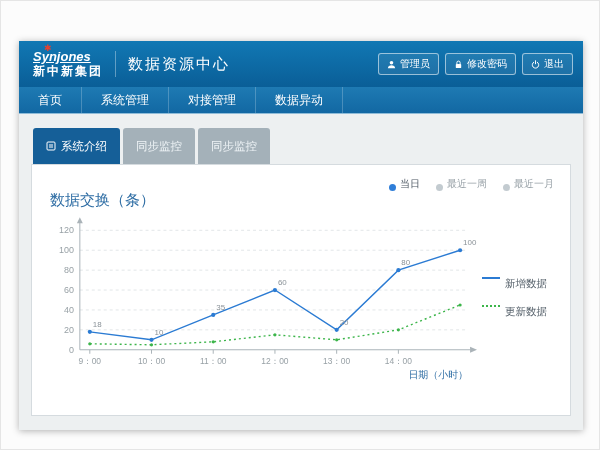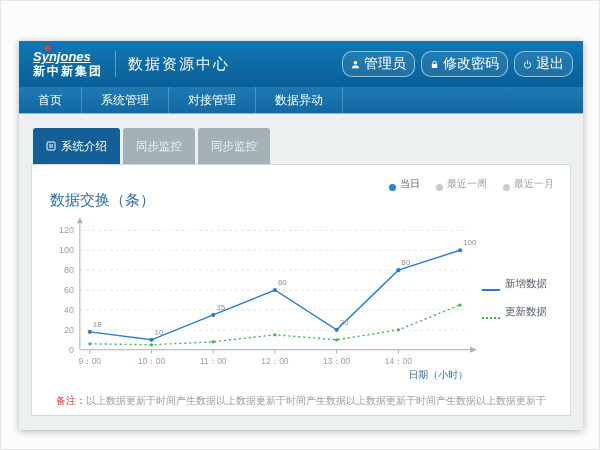--- a/index.html
+++ b/index.html
@@ -9,21 +9,21 @@
 
   
   .hdr { height:46px; background:linear-gradient(#1178b4,#0a5e97); display:flex; align-items:center; padding:0 10px; }
   .logo { position:relative; line-height:1.1; padding-left:4px; }
   .logo-en { color:#fff; font-size:13px; font-weight:bold; font-style:italic; position:relative;text-decoration:underline; }
   .star { position:absolute; top:-6px; left:11px; color:#e8412e; font-size:9px; font-style:normal; }
   .logo-cn { color:#fff; font-size:12px; font-weight:bold; letter-spacing:2px; }
   .hdr-divider { width:1px; height:26px; background:rgba(255,255,255,.35); margin:0 12px; }
   .app-title { color:#fff; font-size:15px; letter-spacing:2px; }
   .hdr-right { margin-left:auto; display:flex; gap:6px; }
-  .hbtn { display:flex; align-items:center; gap:4px; background:rgba(255,255,255,.08); border:1px solid rgba(255,255,255,.55); color:#fff; font-size:14px; padding:3px 8px; border-radius:10px; cursor:pointer; font-family:Liberation Serif, serif; }
+  .hbtn { display:flex; align-items:center; gap:4px; background:rgba(255,255,255,.08); border:1px solid rgba(255,255,255,.55); color:#fff; font-size:10px; padding:3px 8px; border-radius:3px; cursor:pointer; font-family:Liberation Serif, serif; }
   .hbtn svg { display:block; }
 
   
   .nav { height:27px; background:linear-gradient(#1e7ab3,#1268a3); display:flex; border-bottom:1px solid #8fbcd8; }
   .nav-item { color:#fff; font-size:12px; line-height:26px; padding:0 19px; border-right:1px solid rgba(255,255,255,.22); cursor:pointer; }
 
   
   .content { padding:14px 12px 0 12px; height:315px; }
   .tabs { display:flex; gap:3px; padding-left:2px; }
   .tab { height:36px; line-height:24px; padding:0 13px; font-size:11.5px; color:#eef3f6; background:#a4b1b9; border-radius:3px 3px 0 0; cursor:pointer; display:flex; align-items:center; gap:5px; }
@@ -34,21 +34,21 @@
   .filter-legend { position:absolute; top:12px; right:16px; display:flex; gap:16px; font-size:10px; }
   .legend-item { display:flex; align-items:flex-end; gap:4px; color:#9aa3a9; cursor:pointer; }
   .legend-item.active { color:#4a5560; }
   .dot { width:7px; height:7px; border-radius:50%; background:#c3cbd0; }
   .legend-item.active .dot { background:#2f7ed8; }
 
   .ylabel { color:#2e6da4; font-size:15px; margin:16px 0 4px 4px; }
   .chart-row { display:flex; align-items:center; }
   .chart-svg { width:434px; height:168px; flex:none; }
   .series-legend { width:76px; display:flex; flex-direction:column; gap:14px; padding-left:2px; }
-  .series-item { display:flex; align-items:flex-end; gap:5px; font-size:10.5px; color:#55606a; }
+  .series-item { display:flex; align-items:flex-start; gap:5px; font-size:10.5px; color:#55606a; }
   .sline { display:inline-block; width:18px; height:0; }
   .sline.solid { border-top:2px solid #2b7bd3; }
   .sline.dotted { border-top:2px dotted #3cb54a; }
 
   .remark { margin-top:12px; text-align:center; font-size:10px; color:#9aa0a5; }
   .remark-label { color:#e03b2f; }
 </style>
 </head>
 <body>
 
@@ -201,20 +201,17 @@
               <span class="sline solid"></span>
               <span>新增数据</span>
             </div>
             <div class="series-item">
               <span class="sline dotted"></span>
               <span>更新数据</span>
             </div>
           </div>
         </div>
 
-        <div class="remark">
-          <span class="remark-label">备注：</span><span class="remark-text">以上数据更新于时间产生数据以上数据更新于时间产生数据以上数据更新于时间产生数据以上数据更新于</span>
-        </div>
       </div>
     </div>
 
   </div>
 </div>
 
 </body></html>

